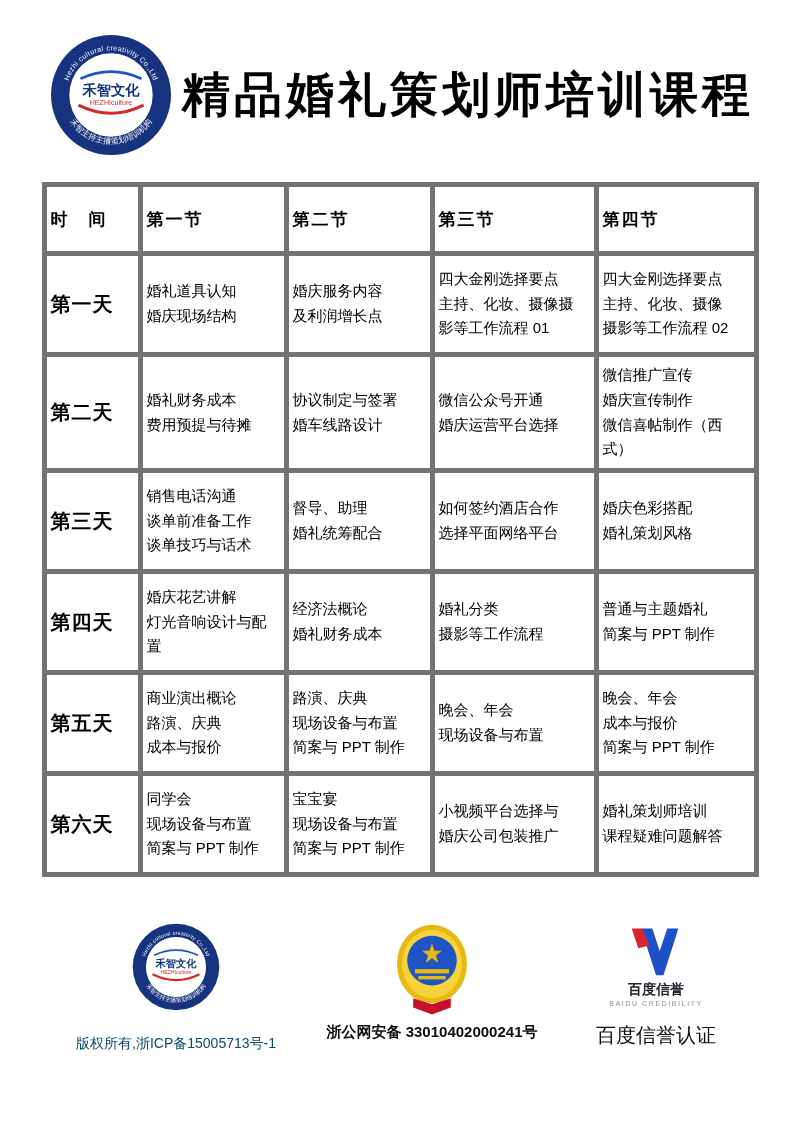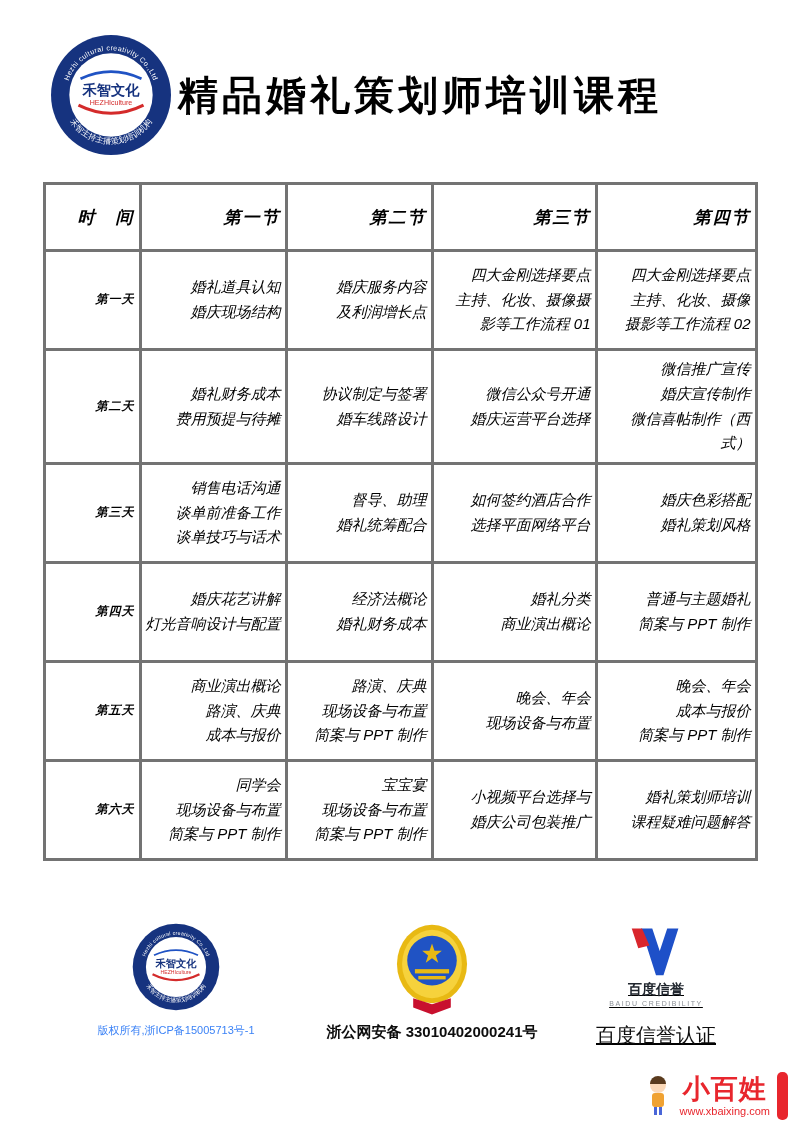--- a/index.html
+++ b/index.html
@@ -6,47 +6,47 @@
   body{
     width:800px;height:1128px;background:#ffffff;color:#000;
     font-family:"Liberation Sans","DejaVu Sans",sans-serif;
   }
   .page{position:relative;width:800px;height:1128px;overflow:hidden;background:#fff;}
 
   
   .header{display:flex;align-items:center;padding:34px 46px 0 50px;}
   .logo-main{width:122px;height:122px;flex:0 0 auto;}
   .page-title{
-    flex:1;text-align:left;margin:0 0 0 6px;
-    font-size:40px;font-weight:900;letter-spacing:4px;color:#000;
+    flex:1;text-align:right;margin:0 0 0 6px;
+    font-size:48px;font-weight:900;letter-spacing:4px;color:#000;
     font-family:"Liberation Sans","DejaVu Sans",sans-serif;
   }
 
   
   .table-wrap{margin-top:26px;}
   table.course{border-collapse:collapse;margin:0 auto;table-layout:fixed;width:712px;}
   .course th,.course td{
-    border:3px solid #737373;text-align:right;vertical-align:middle;
-    white-space:pre-line;padding:6px 4px;font-style:italic;
+    border:5px solid #737373;text-align:left;vertical-align:middle;
+    white-space:pre-line;padding:6px 4px;
   }
   .course th{height:52px;font-size:17px;font-weight:700;letter-spacing:2px;}
   .course td{height:84px;font-size:15px;line-height:1.65;}
-  .course td.day{font-size:12px;font-weight:700;letter-spacing:1px;}
+  .course td.day{font-size:20px;font-weight:700;letter-spacing:1px;}
 
   
   .footer{
     position:absolute;left:0;top:923px;width:100%;box-sizing:border-box;
     display:flex;align-items:flex-start;justify-content:space-between;padding:0 56px;
   }
   .fblock{display:flex;flex-direction:column;align-items:center;}
   .fblock-left{width:240px;}
   .fblock-center{width:240px;}
-  .fblock-right{width:176px;text-decoration:underline;}
+  .fblock-right{width:176px;}
   .logo-small{width:88px;height:88px;}
-  .copyright{margin-top:12px;font-size:11px;color:#3b82f6;}
+  .copyright{margin-top:24px;font-size:14px;color:#0c4a6e;}
   .badge{width:86px;height:94px;}
   .beian{margin-top:6px;font-size:15px;font-weight:700;color:#0d0d0d;}
   .baidu-v{width:58px;height:56px;}
   .baidu-title{font-size:14px;font-weight:700;color:#20262e;margin-top:2px;}
   .baidu-sub{font-size:7px;color:#8a8f96;letter-spacing:1.6px;margin-top:1px;}
   .baidu-cert{margin-top:15px;font-size:20px;color:#0d0d0d;}
 
   
   .watermark{position:absolute;right:12px;bottom:8px;display:flex;align-items:center;gap:7px;}
   .wm-mascot{width:30px;height:42px;}
@@ -138,21 +138,21 @@
           <td>婚庆色彩搭配
 婚礼策划风格</td>
         </tr>
         <tr>
           <td class="day">第四天</td>
           <td>婚庆花艺讲解
 灯光音响设计与配置</td>
           <td>经济法概论
 婚礼财务成本</td>
           <td>婚礼分类
-商业演出概论</td>
+摄影等工作流程</td>
           <td>普通与主题婚礼
 简案与 PPT 制作</td>
         </tr>
         <tr>
           <td class="day">第五天</td>
           <td>商业演出概论
 路演、庆典
 成本与报价</td>
           <td>路演、庆典
 现场设备与布置
@@ -221,28 +221,14 @@
       <svg class="baidu-v" viewBox="0 0 60 60">
         <polygon points="14,6 26,6 34,30 42,6 54,6 38,56 30,56" fill="#1e50c8"></polygon>
         <polygon points="4,6 15,6 23,24 11,27" fill="#d9262c"></polygon>
       </svg>
       <div class="baidu-title">百度信誉</div>
       <div class="baidu-sub">BAIDU CREDIBILITY</div>
       <div class="baidu-cert">百度信誉认证</div>
     </div>
   </div>
 
-  <div class="watermark">
-    <svg class="wm-mascot" viewBox="0 0 30 42">
-      <circle cx="15" cy="10" r="8" fill="#fcd9b8"></circle>
-      <path d="M7,9 a8,8 0 0 1 16,0 z" fill="#5a3b1e"></path>
-      <rect x="9" y="18" width="12" height="14" rx="3" fill="#f0a232"></rect>
-      <rect x="11" y="32" width="3" height="8" fill="#4a66d8"></rect>
-      <rect x="16" y="32" width="3" height="8" fill="#4a66d8"></rect>
-    </svg>
-    <div class="wm-text">
-      <div class="wm-title">小百姓</div>
-      <div class="wm-url">www.xbaixing.com</div>
-    </div>
-    <div class="wm-bar"></div>
-  </div>
 
 </div>
 
 </body></html>

